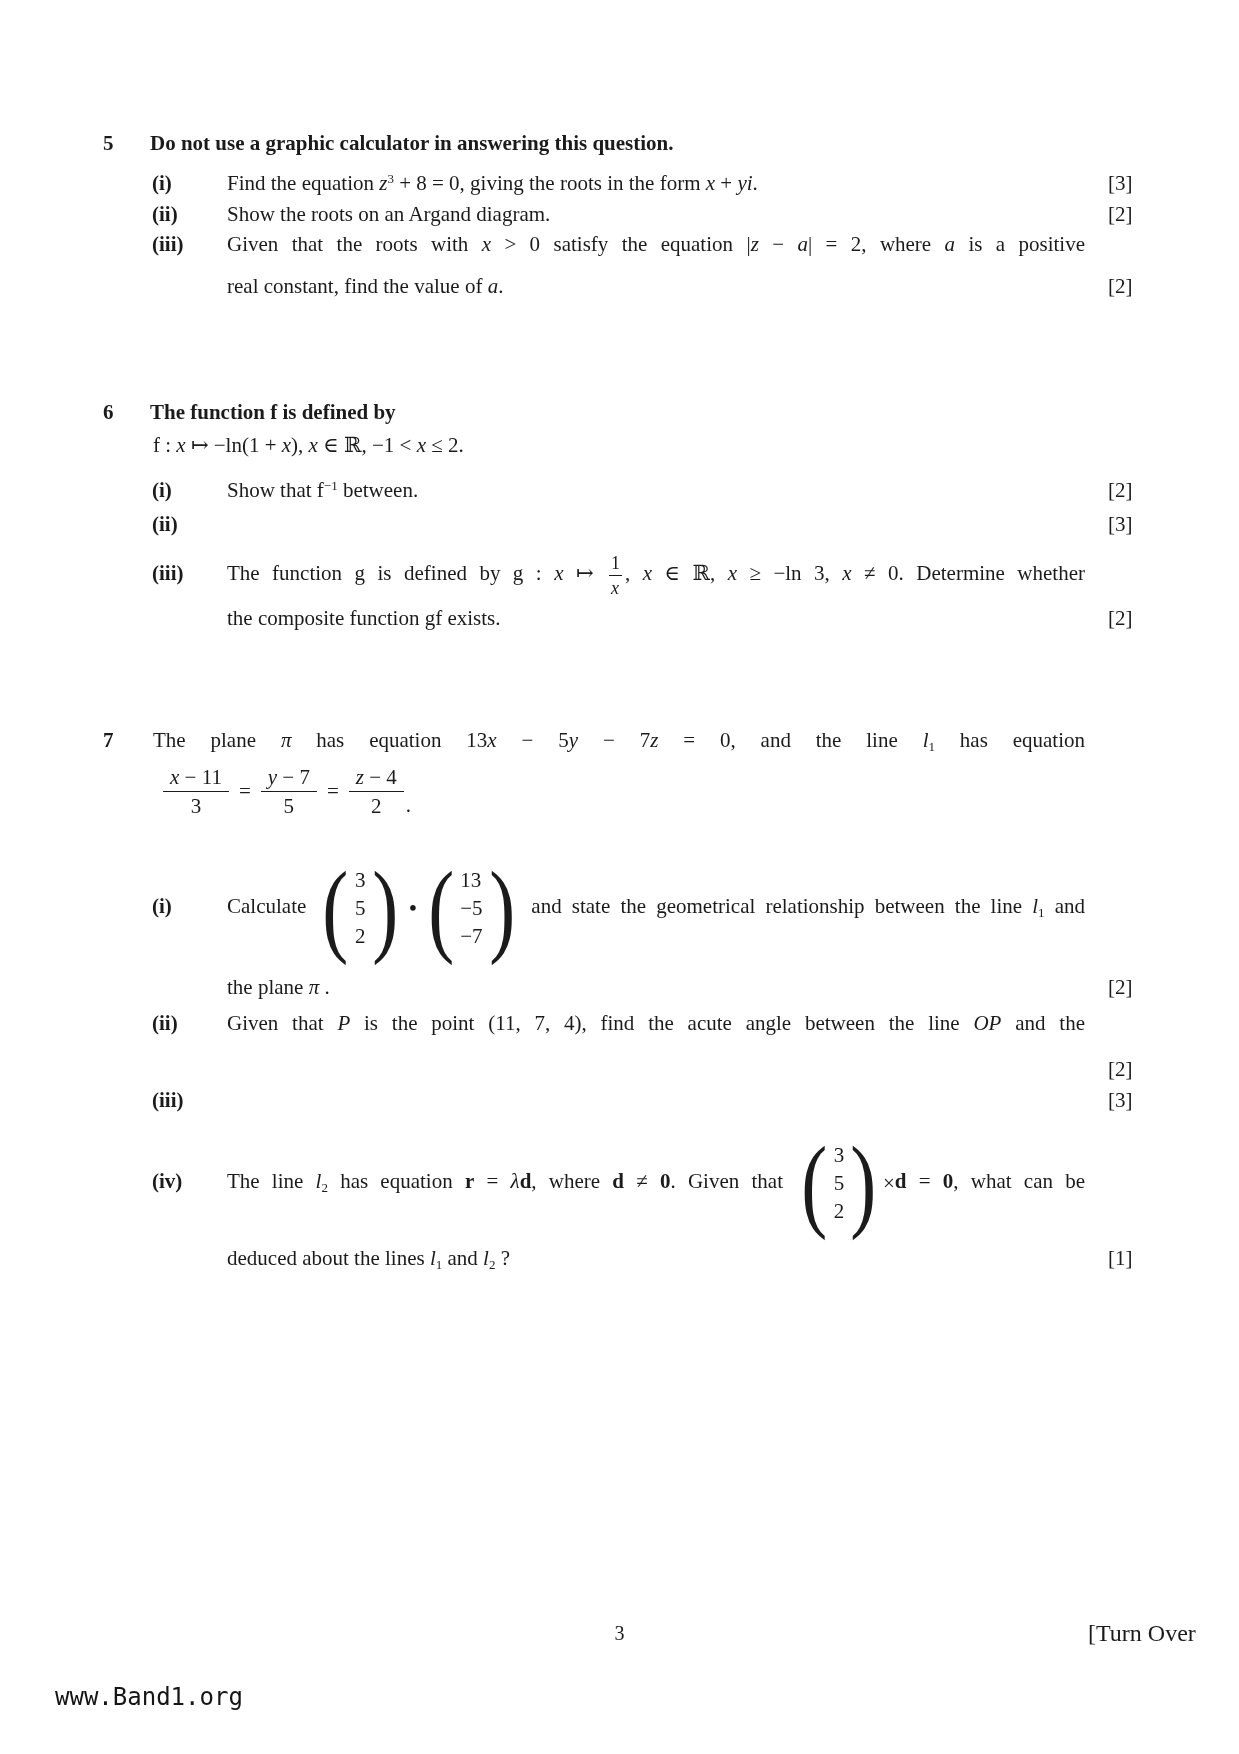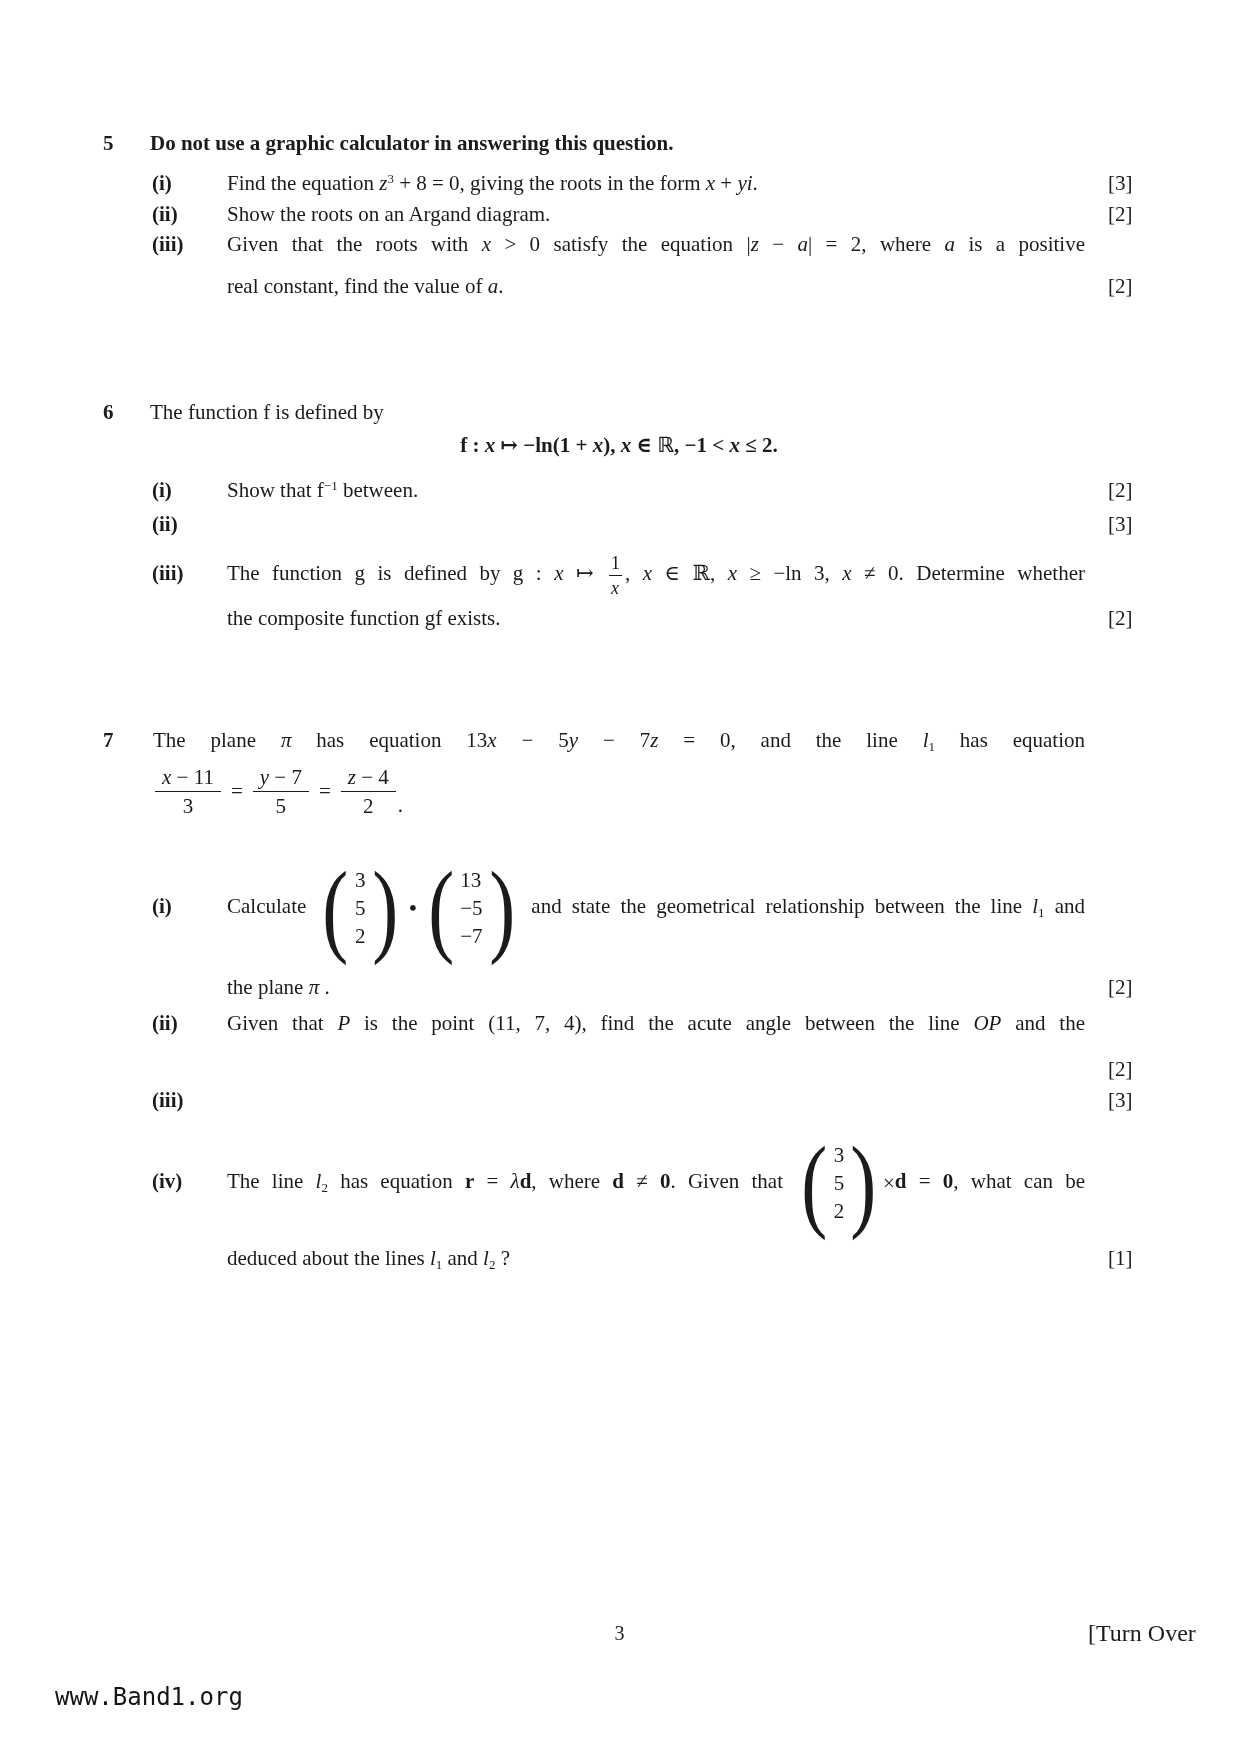--- a/index.html
+++ b/index.html
@@ -1,31 +1,31 @@
 <!DOCTYPE html>
 <html><head>
 <meta charset="utf-8">
 <style>
   html,body{margin:0;padding:0;background:#ffffff;}
   .page{position:relative;width:1239px;height:1754px;background:#ffffff;overflow:hidden;
         font-family:"Liberation Serif","DejaVu Serif","DejaVu Sans",serif;
         color:#1b1b1b;font-size:21px;}
   .line{position:absolute;left:0;right:0;height:28px;line-height:28px;white-space:nowrap;}
   .h32{height:32px;line-height:32px;}
-  .h52{height:52px;line-height:52px;}
+  .h52{height:52px;line-height:52px;margin-left:8px;}
   .h54{height:54px;line-height:54px;white-space:normal;}
   .h96{height:96px;line-height:96px;}
   .c-num{position:absolute;left:103px;font-weight:bold;}
-  .c-head{position:absolute;left:150px;}
+  .c-head{position:absolute;left:150px;font-weight:bold;}
   .c-label{position:absolute;left:152px;font-weight:bold;}
   .c-body{position:absolute;left:227px;width:858px;}
   .c-wide{position:absolute;left:153px;width:932px;}
   .c-marks{position:absolute;left:1108px;width:60px;}
   .just{text-align:justify;text-align-last:justify;}
-  .ctr{text-align:center;font-weight:bold;}
+  .ctr{}
   .it{font-style:italic;}
   .bold{font-weight:bold;}
   .sp{font-size:13px;vertical-align:7px;line-height:0;}
   .sb{font-size:13px;vertical-align:-4px;line-height:0;}
   .sfrac{display:inline-block;vertical-align:middle;text-align:center;font-size:18px;line-height:1;margin:0 3px;}
   .sfrac .num{display:block;padding:0 2px 3px;}
   .sfrac .den{display:block;border-top:1.5px solid #1b1b1b;padding:3px 2px 0;}
   .bfrac{display:inline-block;vertical-align:middle;text-align:center;line-height:22px;margin:0 2px;}
   .bfrac .num{display:block;padding:0 7px 3px;}
   .bfrac .den{display:block;border-top:1.7px solid #1b1b1b;padding:3px 7px 0;}

